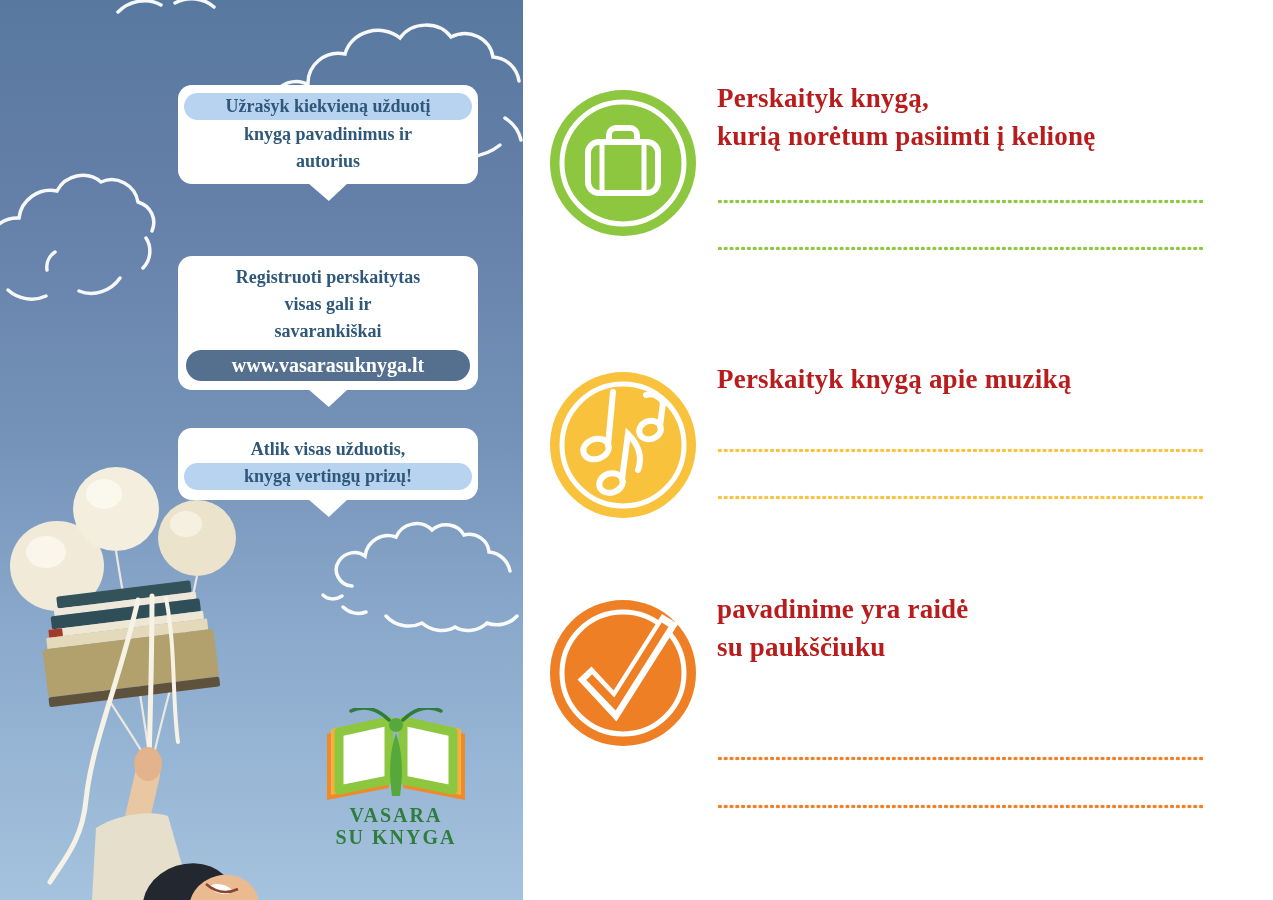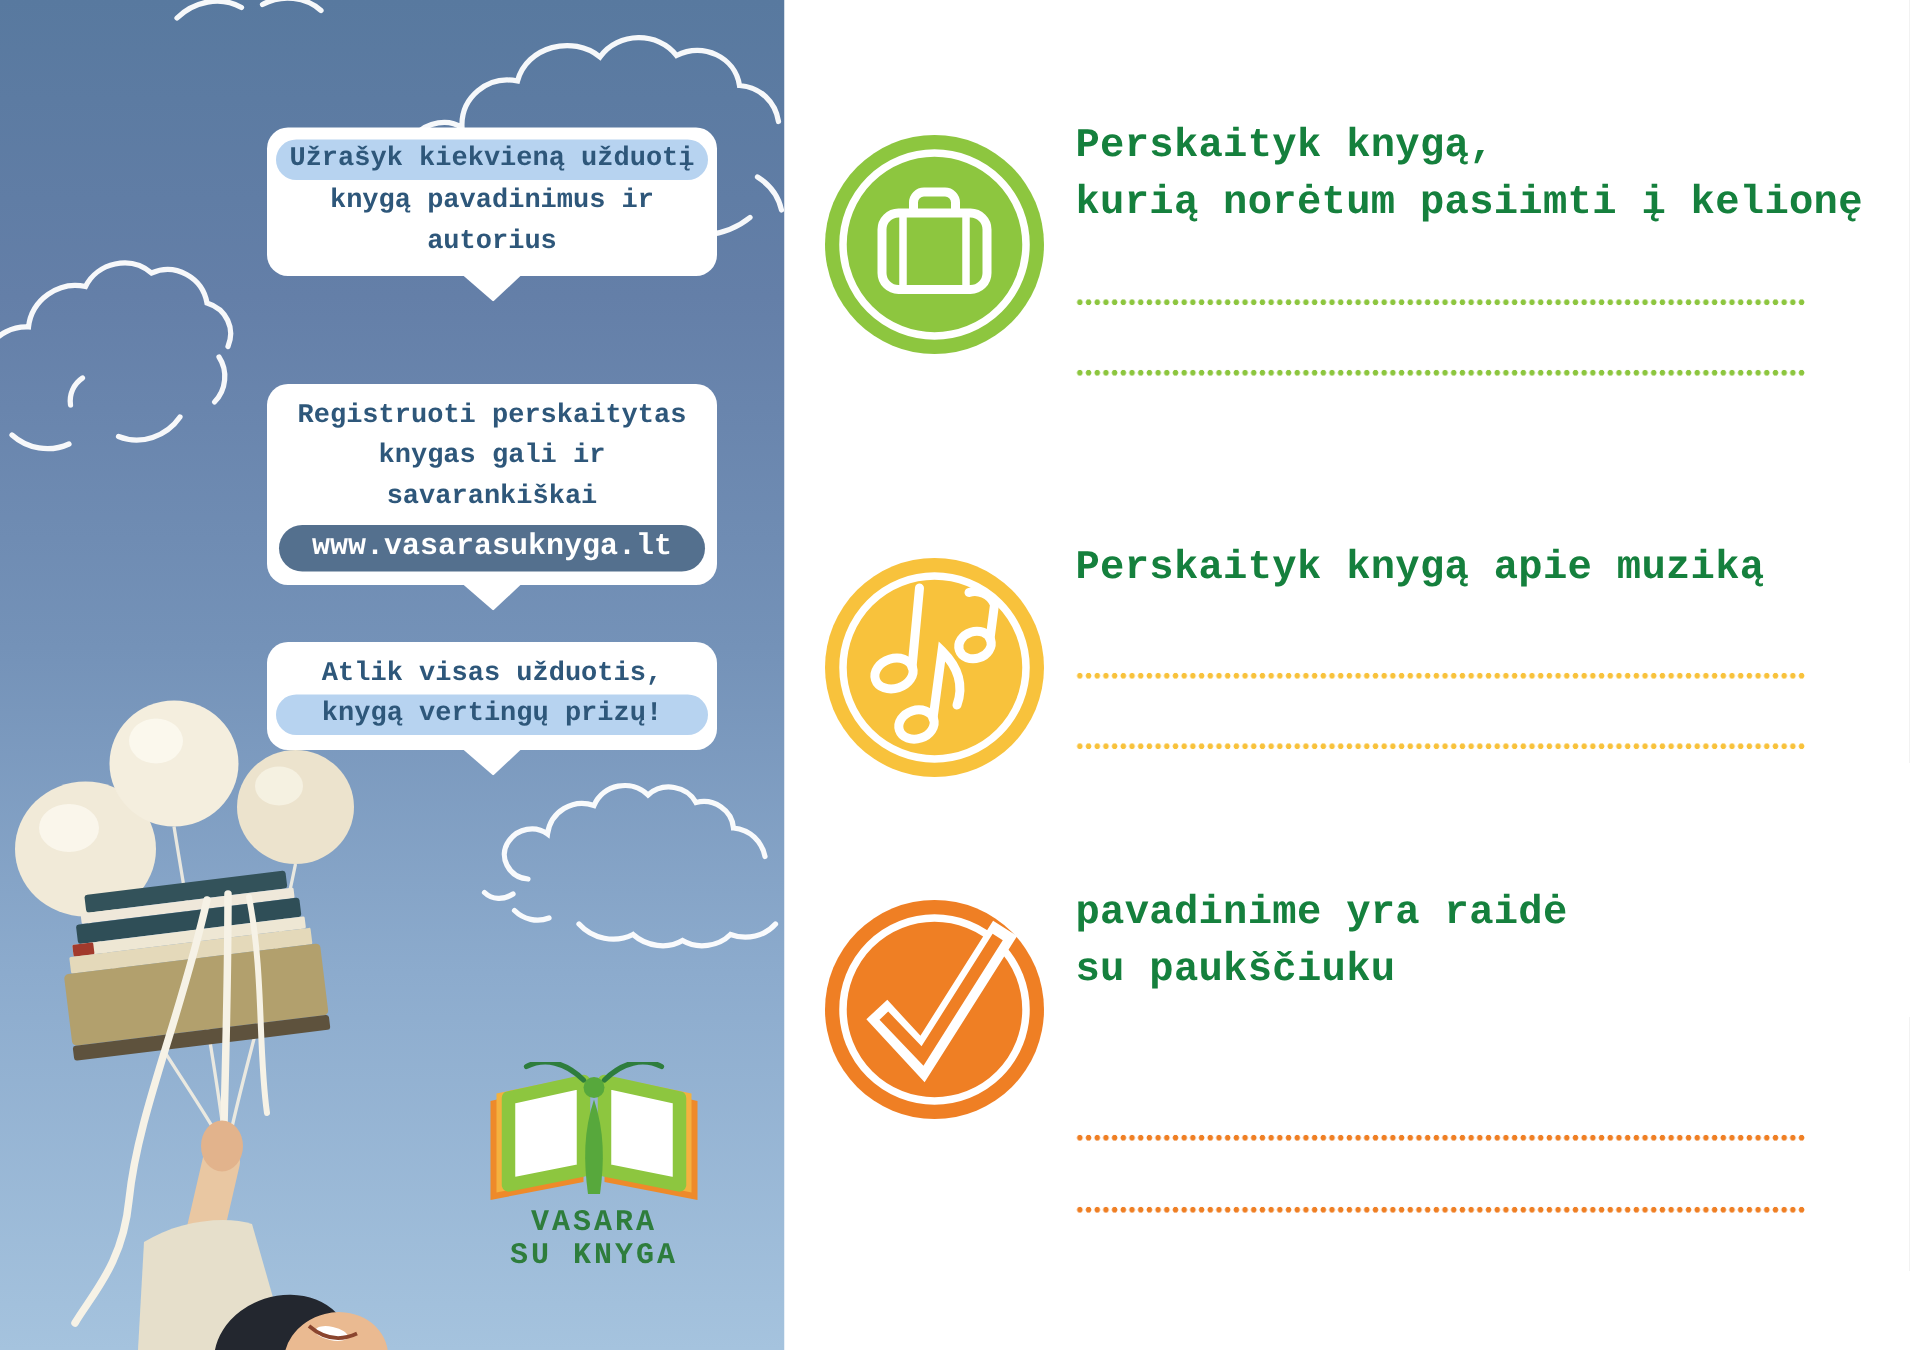--- a/index.html
+++ b/index.html
@@ -1,20 +1,20 @@
 <!DOCTYPE html>
 <html><head>
 <meta charset="utf-8">
 <style>
   html,body { margin:0; padding:0; background:#e8e8e8; }
   * { box-sizing:border-box; }
   #poster {
     position:relative; width:1273px; height:900px; overflow:hidden;
     background:#ffffff;
-    font-family:Liberation Mono, monospace;
+    font-family:Liberation Serif, serif;
   }
   
   #photo-panel {
     position:absolute; left:0; top:0; width:523px; height:900px;
     background:linear-gradient(180deg,#58799f 0%,#647fa8 22%,#7492b8 48%,#8cabcd 72%,#a5c3de 100%);
     overflow:hidden;
   }
   #photo-scene { position:absolute; left:0; top:0; }
 
   
@@ -46,21 +46,21 @@
   
   #logo { position:absolute; left:316px; top:708px; width:160px; text-align:center; }
   #logo .logo-text {
     color:#2e7d3c; font-weight:bold; font-size:20px; line-height:22px; letter-spacing:2px;
   }
 
   
   #tasks-panel { position:absolute; left:523px; top:0; width:750px; height:900px; background:#ffffff; }
   .task-icon { position:absolute; width:146px; height:146px; left:27px; }
   .task-title {
-    position:absolute; left:194px; color:#15803d; font-weight:bold;
+    position:absolute; left:194px; color:#b91c1c; font-weight:bold;
     font-size:27px; line-height:38px; letter-spacing:0.2px; white-space:nowrap;
   }
   .dots {
     position:absolute; left:194px; width:487px; height:5px;
     background-image:radial-gradient(circle,var(--dot-color) 1.7px,transparent 2.1px);
     background-size:5.8px 5px; background-position:left center; background-repeat:repeat-x;
   }
   #icon-1 { top:90px; }  #title-1 { top:79px; }
   #dots-1a { top:199px; } #dots-1b { top:246px; }
   #icon-2 { top:372px; } #title-2 { top:360px; }
@@ -145,21 +145,21 @@
 
     <div class="bubble" id="bubble-1">
       <span class="bline hl">Užrašyk kiekvieną užduotį</span>
       <span class="bline">knygą pavadinimus ir</span>
       <span class="bline">autorius</span>
       <span class="tail"></span>
     </div>
 
     <div class="bubble" id="bubble-2">
       <span class="bline">Registruoti perskaitytas</span>
-      <span class="bline">knygas gali ir</span>
+      <span class="bline">visas gali ir</span>
       <span class="bline">savarankiškai</span>
       <span class="url-pill">www.vasarasuknyga.lt</span>
       <span class="tail"></span>
     </div>
 
     <div class="bubble" id="bubble-3">
       <span class="bline">Atlik visas užduotis,</span>
       <span class="bline hl">knygą vertingų prizų!</span>
       <span class="tail"></span>
     </div>

